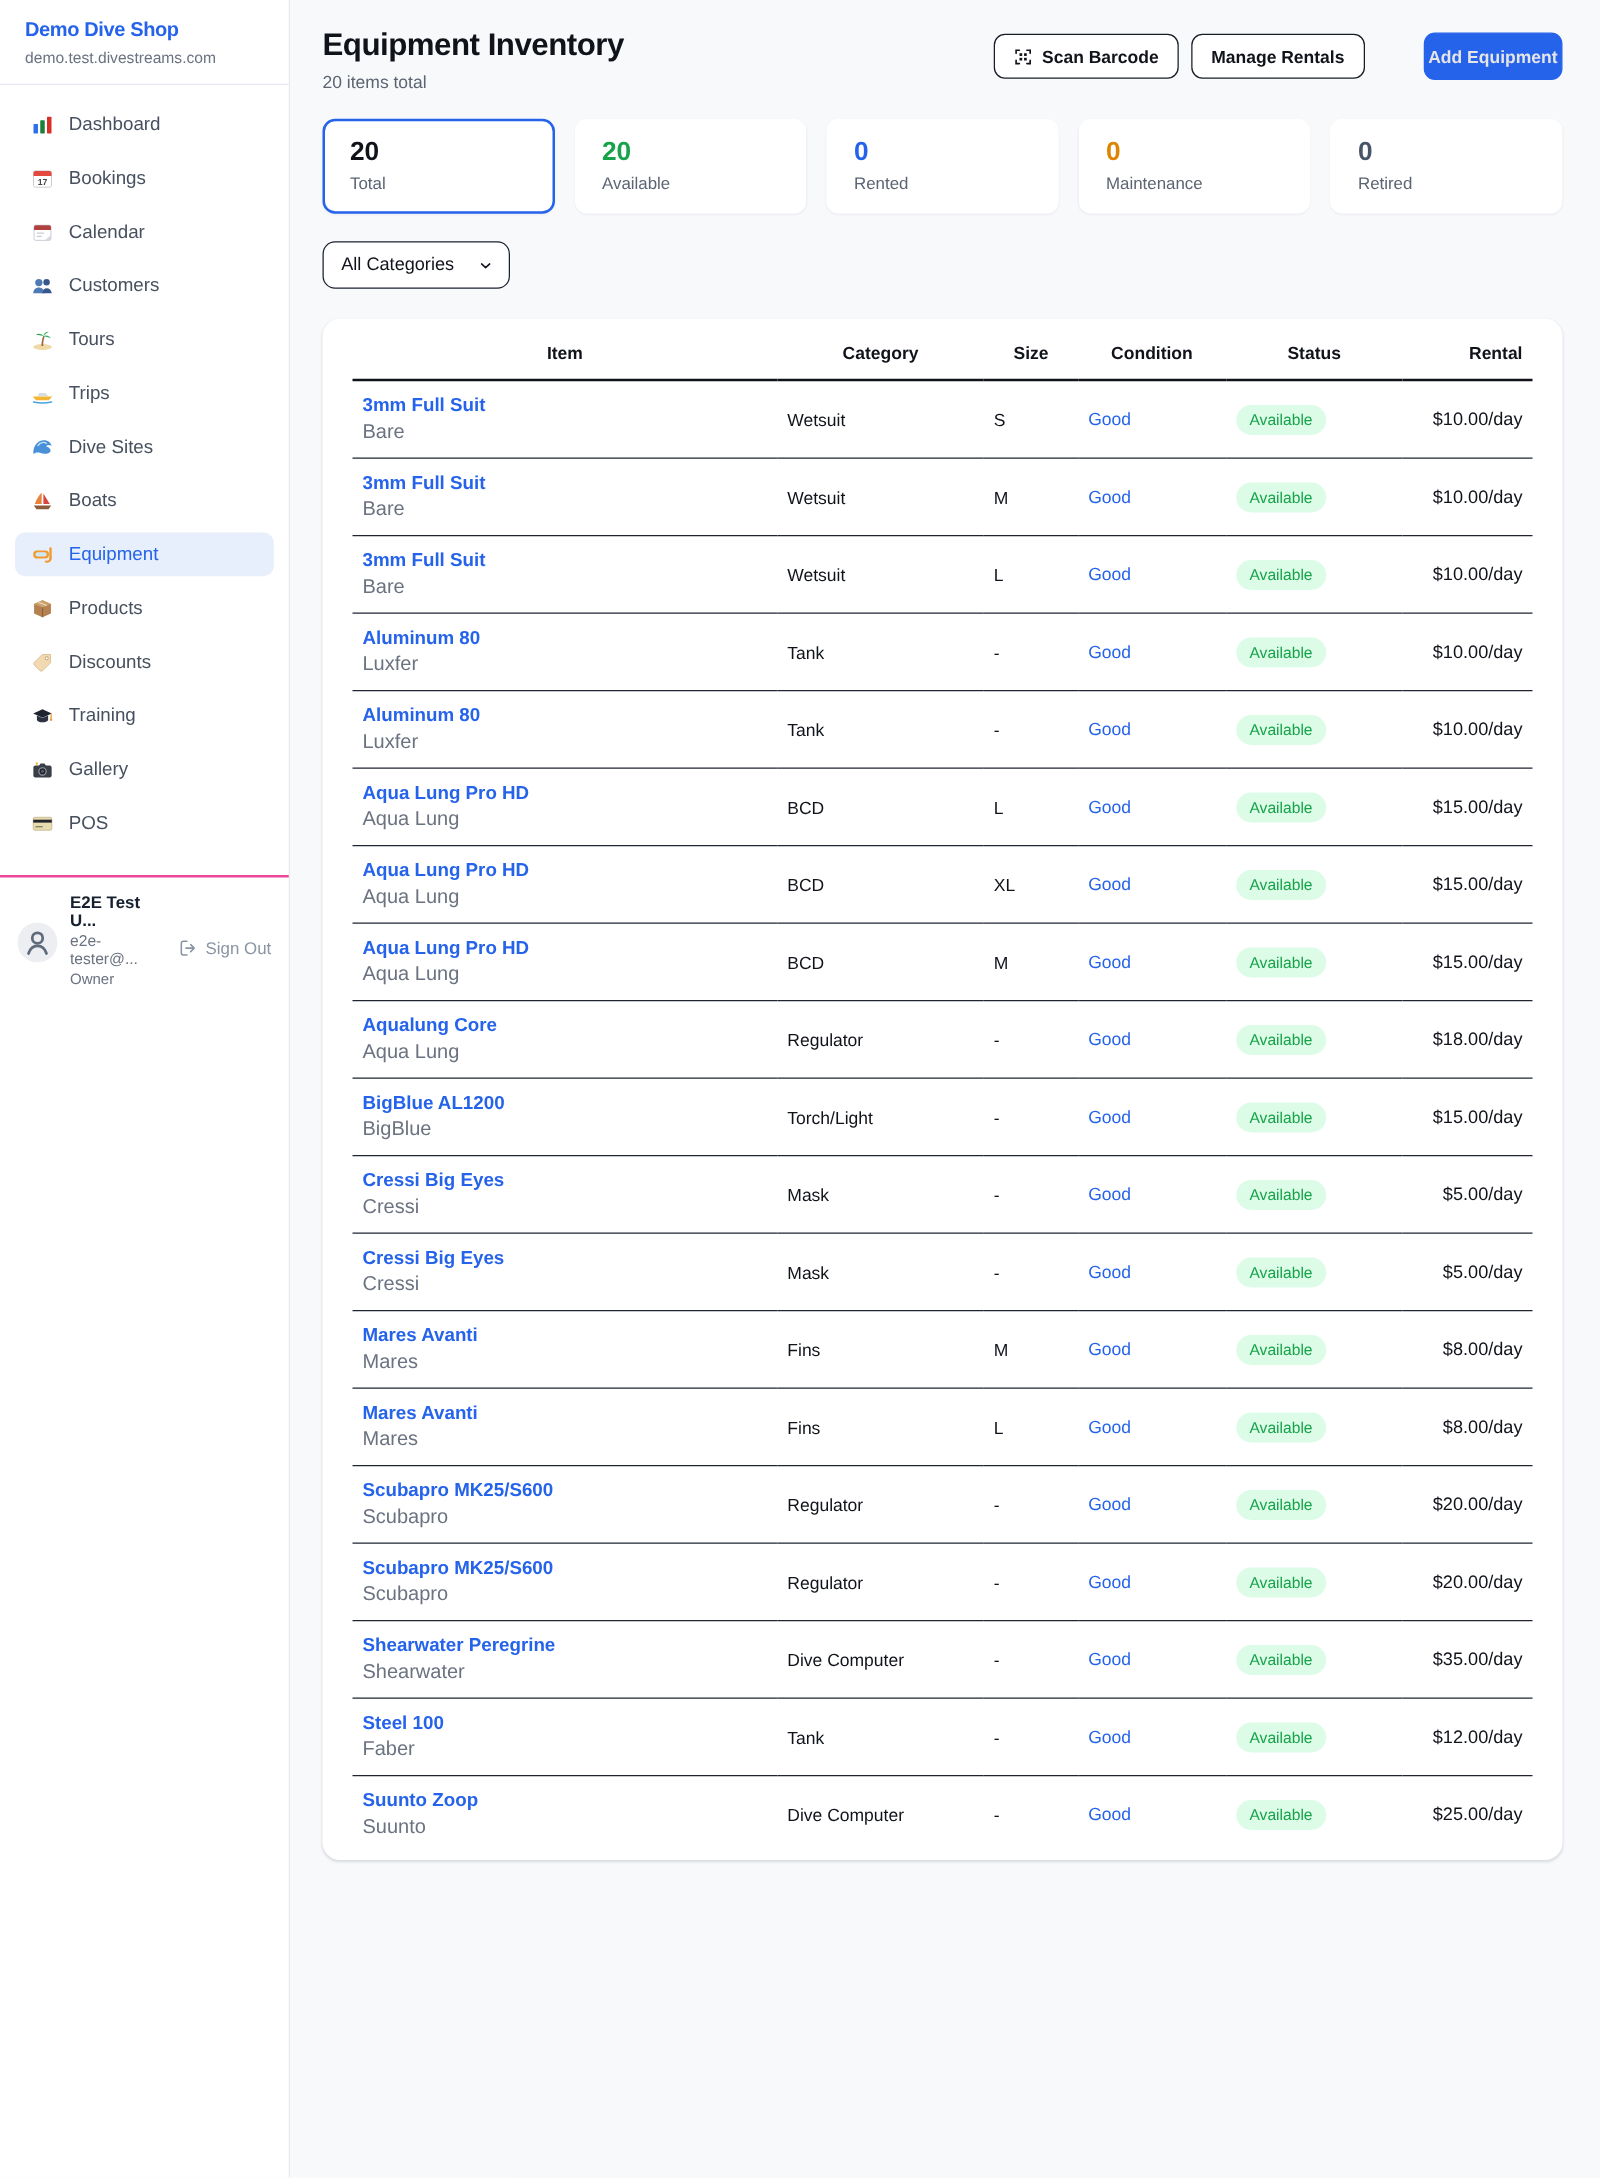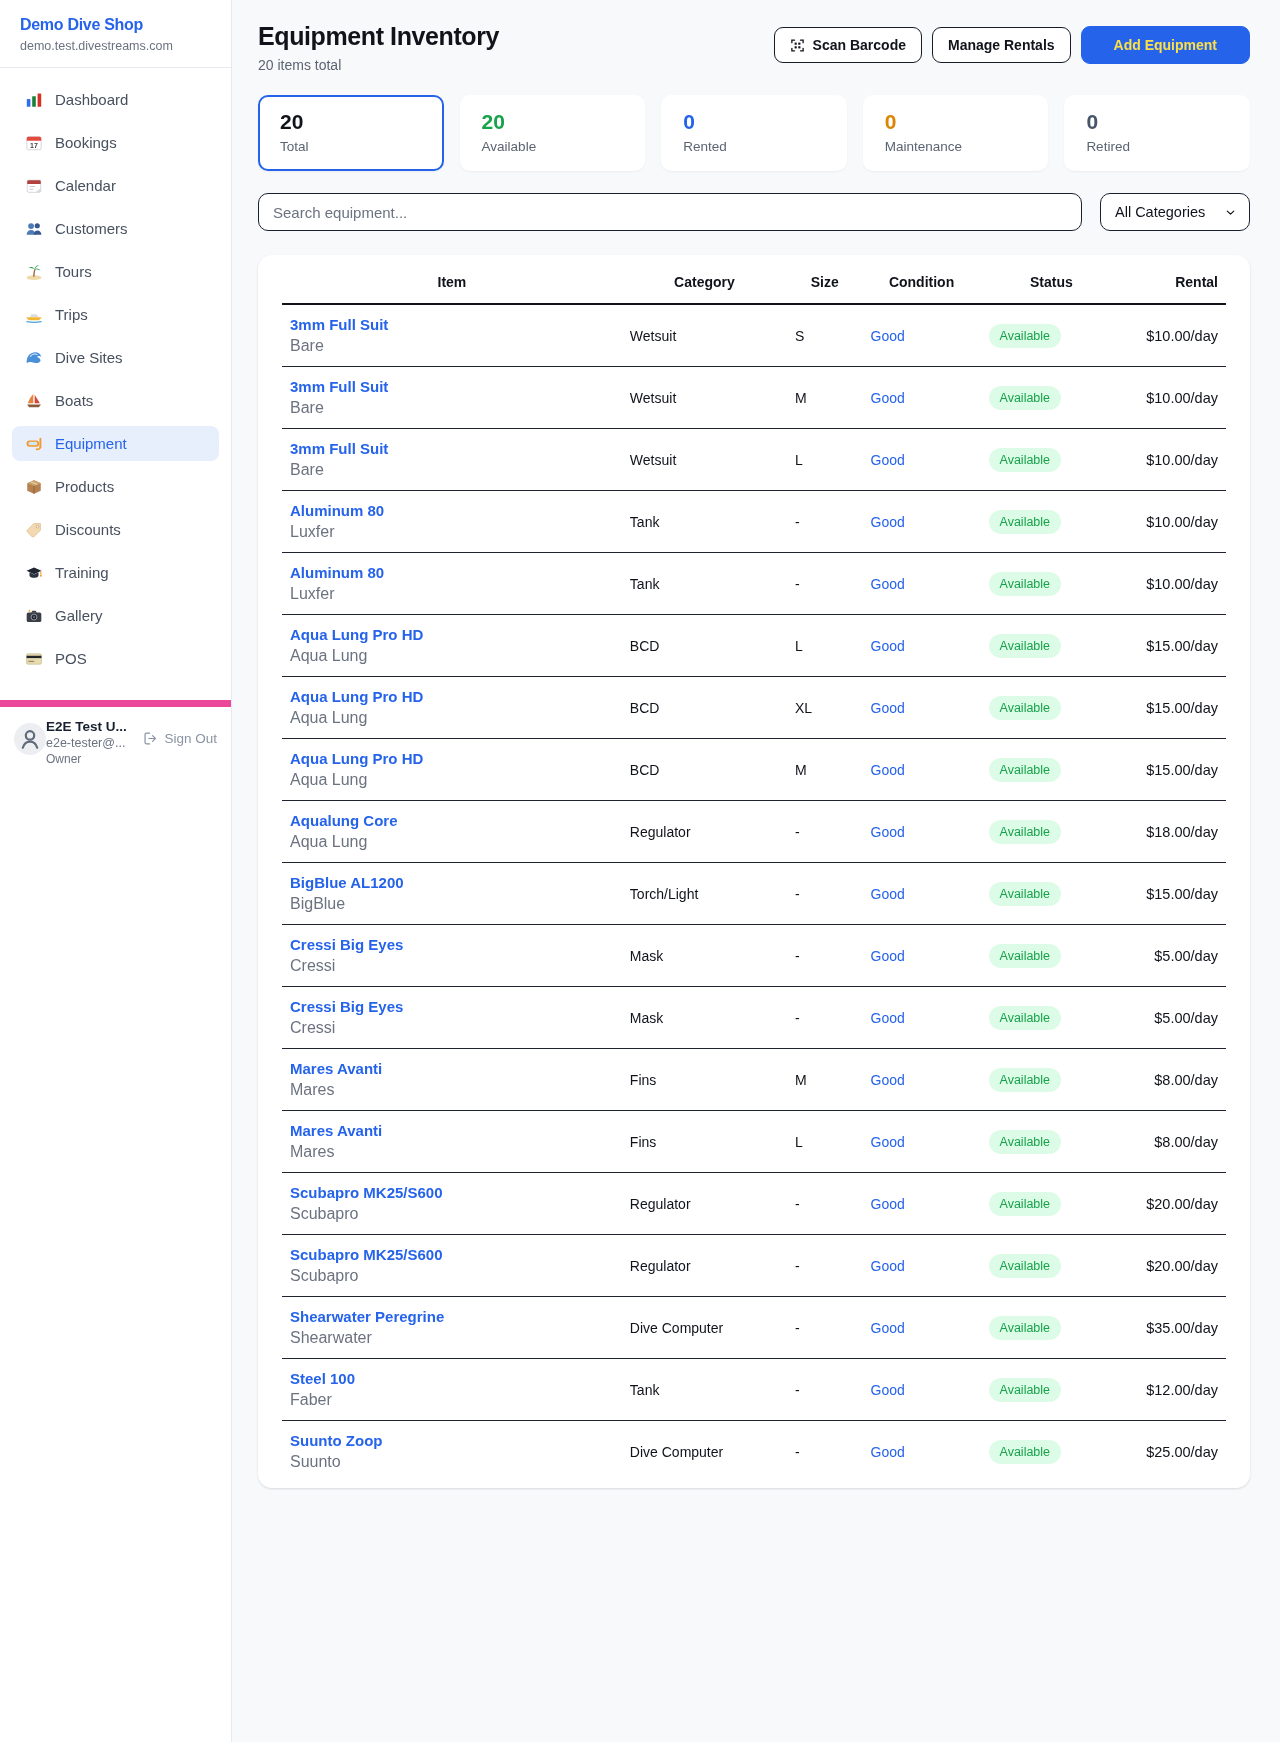--- a/index.html
+++ b/index.html
@@ -9,36 +9,36 @@
   
   .sidebar { width:232px; min-height:1742px; background:#fff; border-right:1px solid #e7e9ee; flex-shrink:0; display:flex; flex-direction:column; }
   .brand { padding:16px 20px 14px 20px; border-bottom:1px solid #e7e9ee; }
   .brand-name { font-size:16px; font-weight:800; color:#2563eb; letter-spacing:-0.3px; }
   .brand-domain { font-size:12.5px; color:#6b7280; margin-top:5px; }
   .nav { padding:14px 12px 10px 12px; }
   .nav-item { display:flex; align-items:center; gap:12px; padding:8px 12px; margin-bottom:8px; border-radius:8px; font-size:15px; color:#47505e; cursor:pointer; }
   .nav-item.active { background:#e7effc; color:#2563eb; font-weight:500; }
   .nav-icon { width:19px; height:19px; display:inline-flex; align-items:center; justify-content:center; flex-shrink:0; }
   .nav-icon svg { width:18px; height:18px; }
-  .user-box { border-top:7px solid #ec4899; margin-top:6px; padding:12px 14px; display:flex; align-items:flex-start; }
+  .user-box { border-top:2px solid #ec4899; margin-top:6px; padding:12px 14px; display:flex; align-items:center; gap:10px; }
   .avatar { width:32px; height:32px; flex-shrink:0; margin-top:4px; }
   .user-meta { flex:1; min-width:0; }
   .user-name { font-size:13.5px; font-weight:700; color:#17202e; }
   .user-email { font-size:12.5px; color:#6b7280; margin-top:2px; }
   .user-role { font-size:12px; color:#6b7280; margin-top:2px; }
   .signout { display:flex; align-items:center; gap:6px; color:#8a94a3; font-size:13.5px; margin-top:12px; cursor:pointer; white-space:nowrap; }
 
   
   .main { flex:1; padding:22px 30px 40px 26px; }
   .page-header { display:flex; justify-content:space-between; align-items:flex-start; }
   .page-title { font-size:25px; font-weight:800; color:#10131a; letter-spacing:-0.4px; }
   .page-sub { font-size:14px; color:#5b6472; margin-top:6px; }
   .header-actions { display:flex; gap:10px; align-items:center; margin-top:4px; }
   .btn { display:inline-flex; align-items:center; gap:8px; border-radius:9px; font-size:14px; font-weight:600; padding:9px 15px; cursor:pointer; background:#fff; border:1px solid #171c26; color:#10131a; }
-  .btn.primary { background:#2563eb; border:1px solid #2563eb; color:#fde047; padding:10px 32px; }
+  .btn.primary { background:#2563eb; border:1px solid #2563eb; color:#e5e5e5; padding:10px 3px;margin-left:37px; }
   .btn svg { width:15px; height:15px; }
 
   
   .stats { display:flex; gap:16px; margin-top:22px; }
   .stat-card { flex:1; background:#fff; border-radius:10px; padding:13px 20px 15px 20px; border:2px solid transparent; box-shadow:0 1px 2px rgba(16,24,40,.05); cursor:pointer; }
   .stat-card.active { border-color:#2563eb; }
   .stat-value { font-size:21px; font-weight:800; }
   .stat-label { font-size:13.5px; color:#5b6472; margin-top:5px; }
 
   
@@ -307,21 +307,20 @@
     <div class="stat-label">Maintenance</div>
   </div>
 
   <div class="stat-card">
     <div class="stat-value" style="color: rgb(71, 85, 105);">0</div>
     <div class="stat-label">Retired</div>
   </div>
 </div>
 
   <div class="filters">
-    <input class="search-input" type="text" placeholder="Search equipment..." style="">
     <div class="select">
       <span>All Categories</span>
       <span style="display:inline-flex;">
         <svg viewBox="0 0 16 16">
             <path d="M4 6.3 8 10l4-3.7" stroke="#10131a" stroke-width="1.5" fill="none" stroke-linecap="round" stroke-linejoin="round"></path>
           </svg>
       </span>
     </div>
   </div>
 

